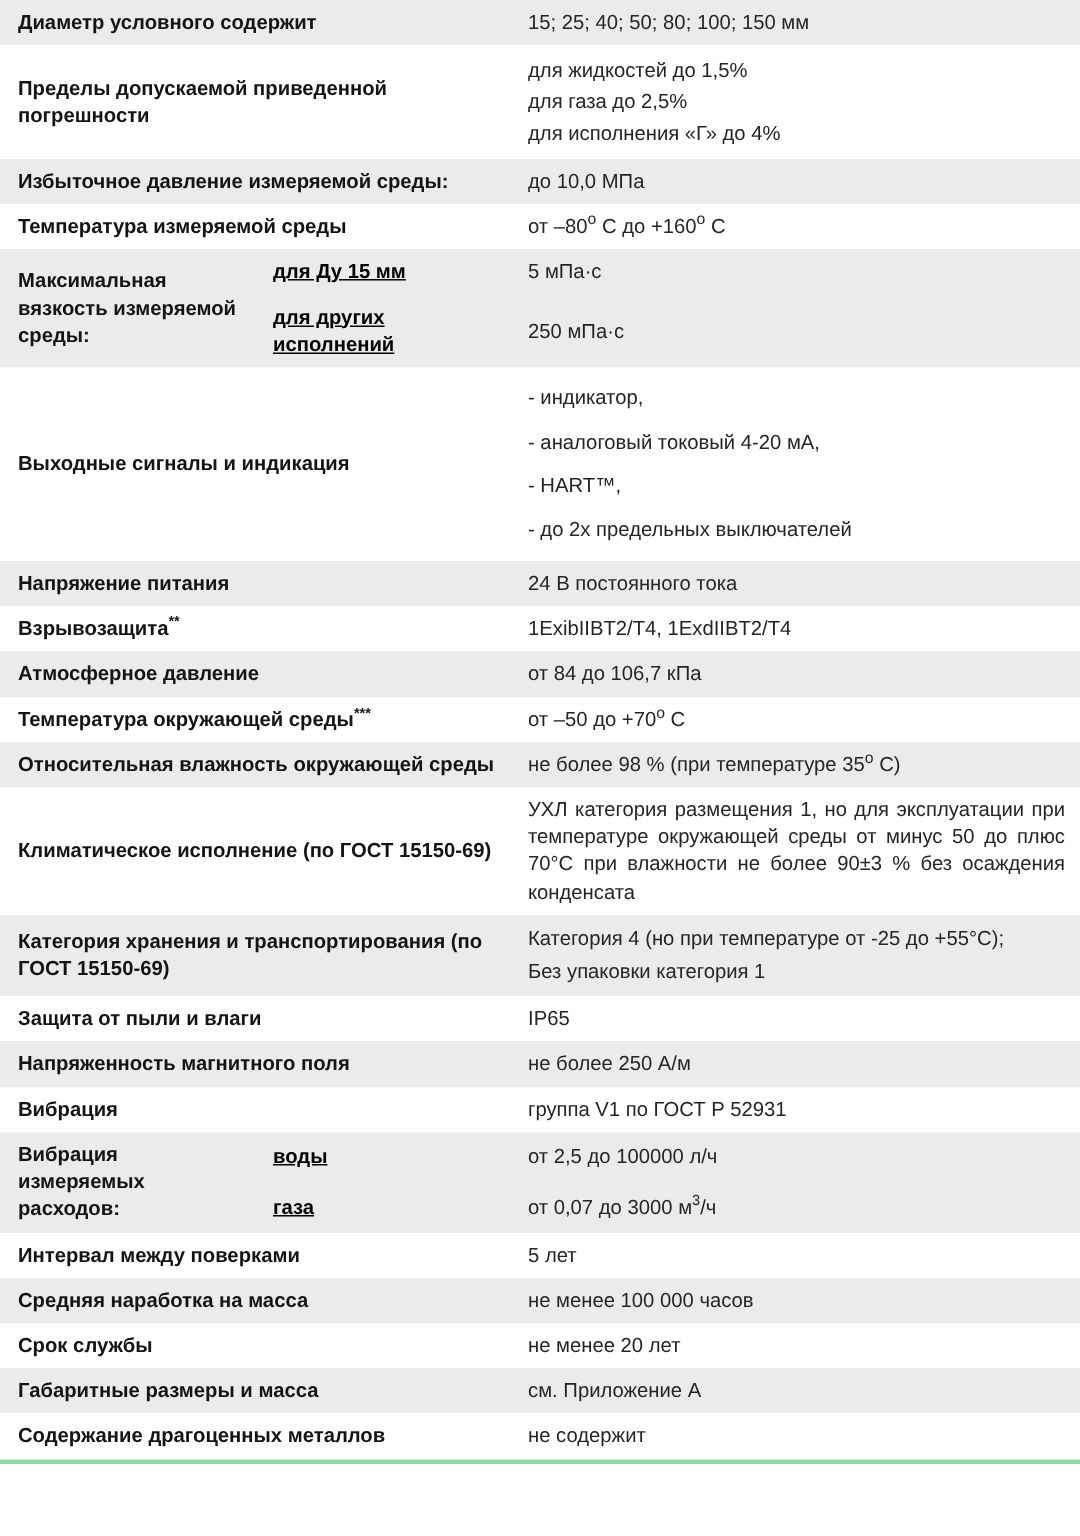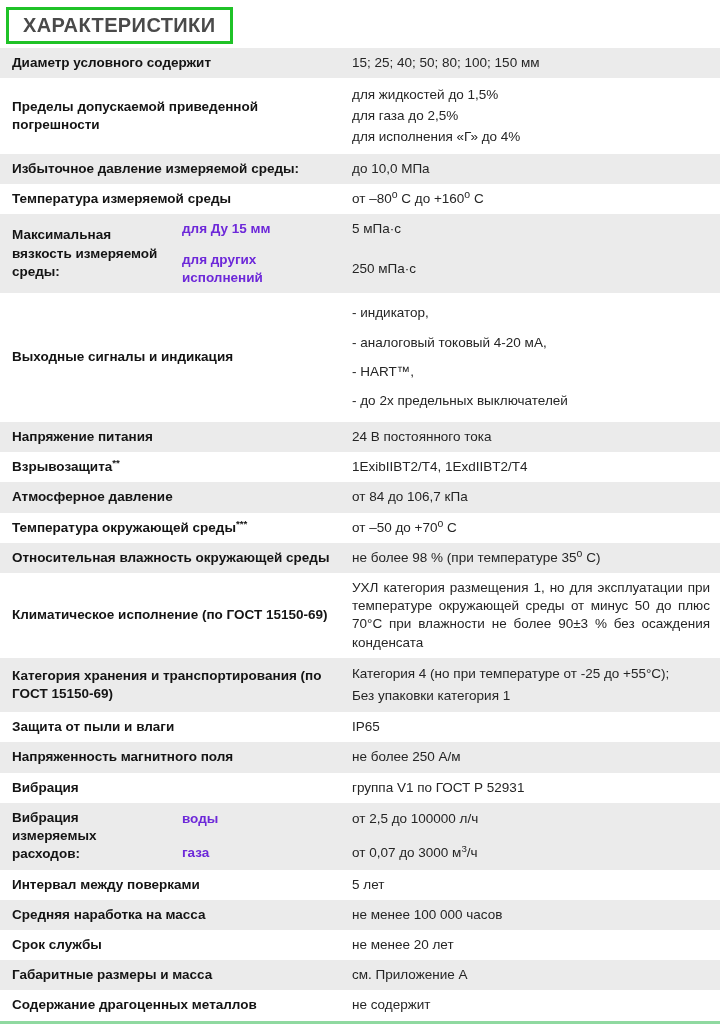--- a/index.html
+++ b/index.html
@@ -52,24 +52,25 @@
     line-height: 1.35;
   }
   
   td.label {
     font-weight: bold;
     color: #141414;
     font-size: 13.5px;
   }
   td.sublabel {
     font-weight: bold;
-    color: #6d28d9;
+    color: #000000;
     font-size: 13.5px;
     border-left: 1px solid #d2d2d2;
     line-height: 1.9;
+    text-decoration: underline;
   }
   td.value {
     font-weight: normal;
     color: #252525;
     font-size: 13.5px;
   }
   tr.shade td { background: #ebebeb; }
   tr.plain td { background: #ffffff; }
 
   
@@ -88,25 +89,20 @@
     height: 3px;
     background: #8fd9a0;
     width: 720px;
   }
 </style>
 </head>
 <body>
 
 <div id="page">
 
-  <div class="header-wrap">
-    <div class="header-box">
-      <div class="title">ХАРАКТЕРИСТИКИ</div>
-    </div>
-  </div>
 
   <table class="spec">
     <colgroup>
       <col style="width:170px">
       <col style="width:170px">
       <col style="width:380px">
     </colgroup>
     <tbody>
 
       <tr class="shade">

